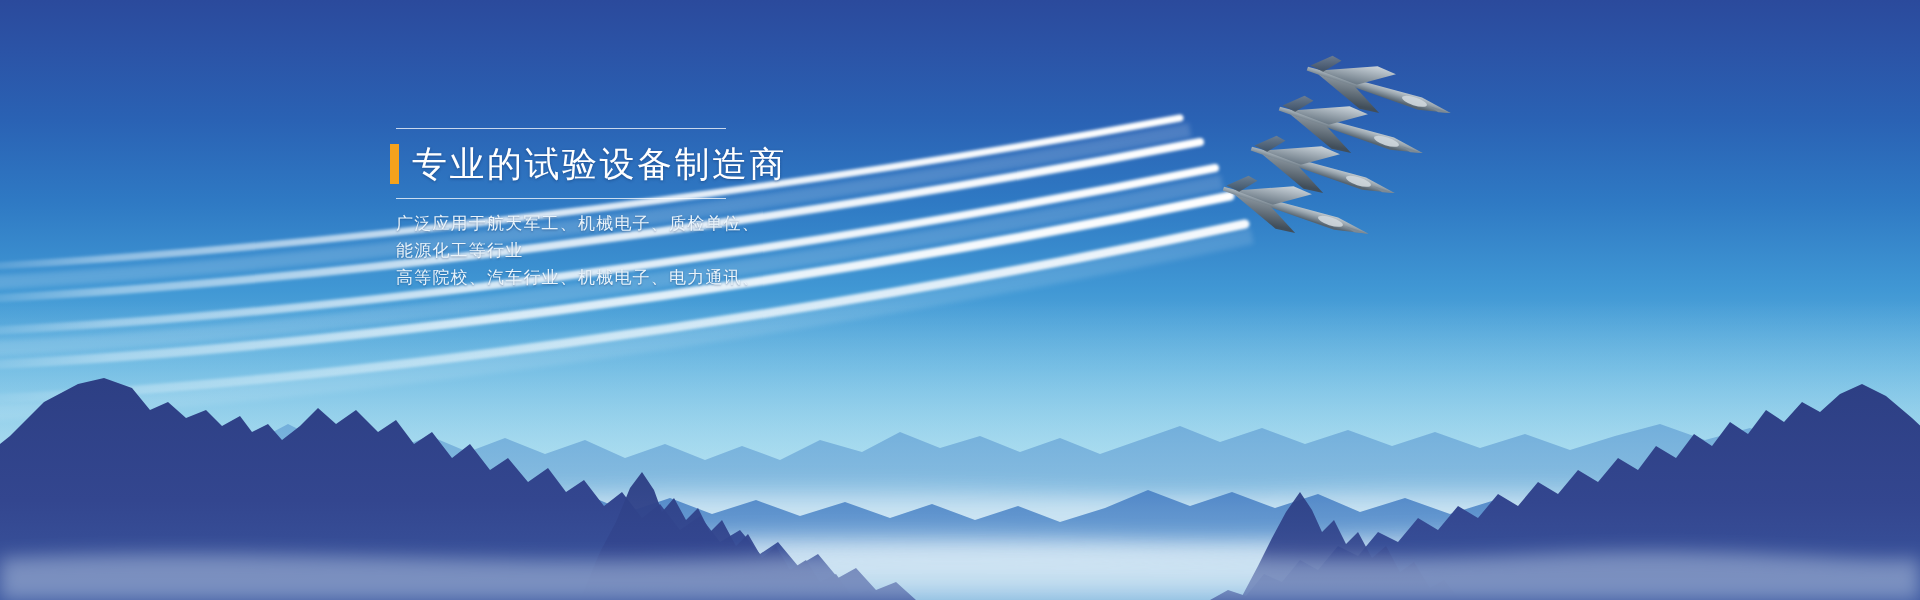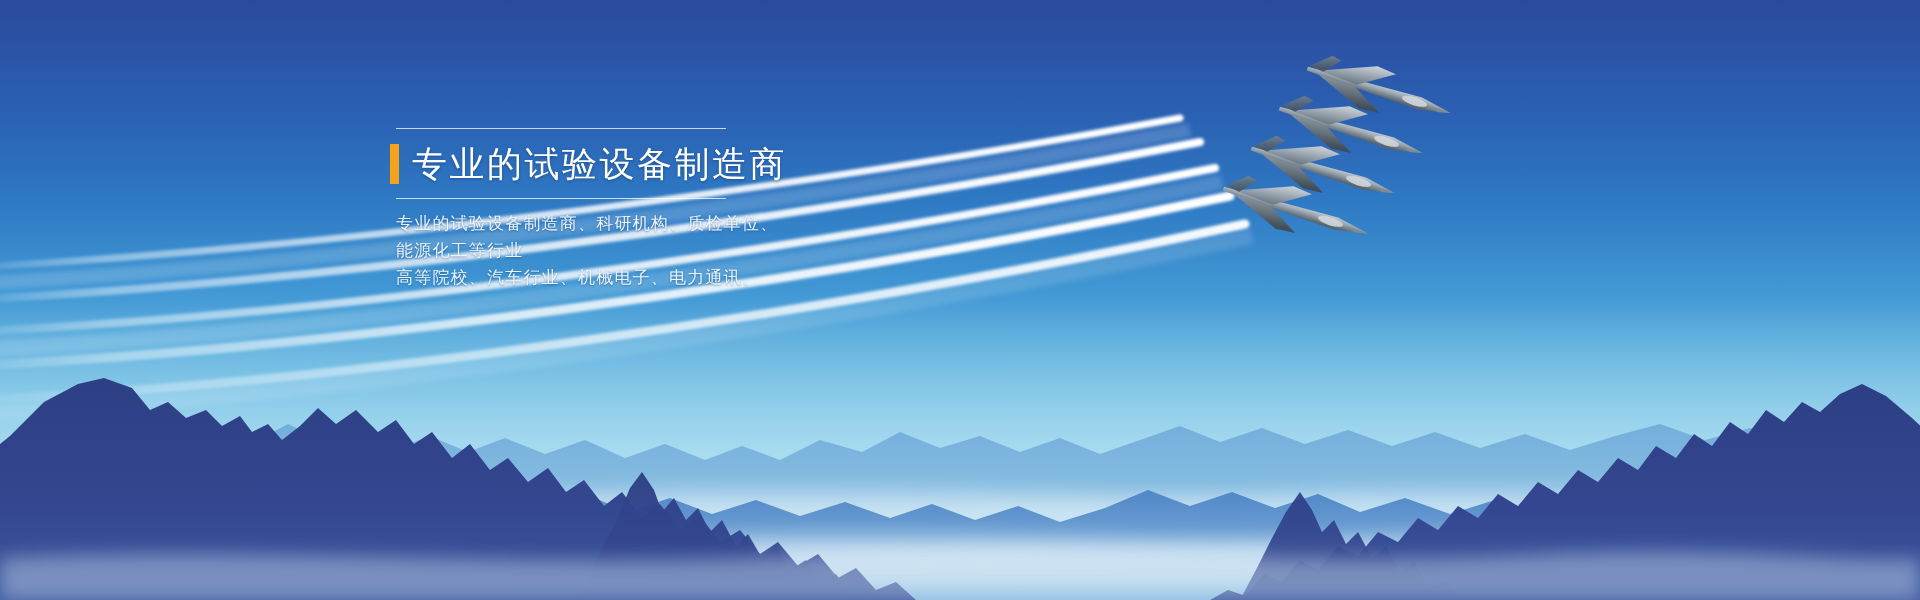--- a/index.html
+++ b/index.html
@@ -286,20 +286,20 @@
     <div class="rule"></div>
 
     <div class="headline-row">
       <span class="accent-bar"></span>
       <span class="headline">专业的试验设备制造商</span>
     </div>
 
     <div class="rule bottom"></div>
 
     <div class="subtitle">
-      <div>专业的试验设备制造商、科研机构、质检单位、</div>
+      <div>广泛应用于航天军工、机械电子、质检单位、</div>
       <div>能源化工等行业</div>
       <div>高等院校、汽车行业、机械电子、电力通讯、</div>
     </div>
 
   </div>
 
 </div>
 
 </body></html>

